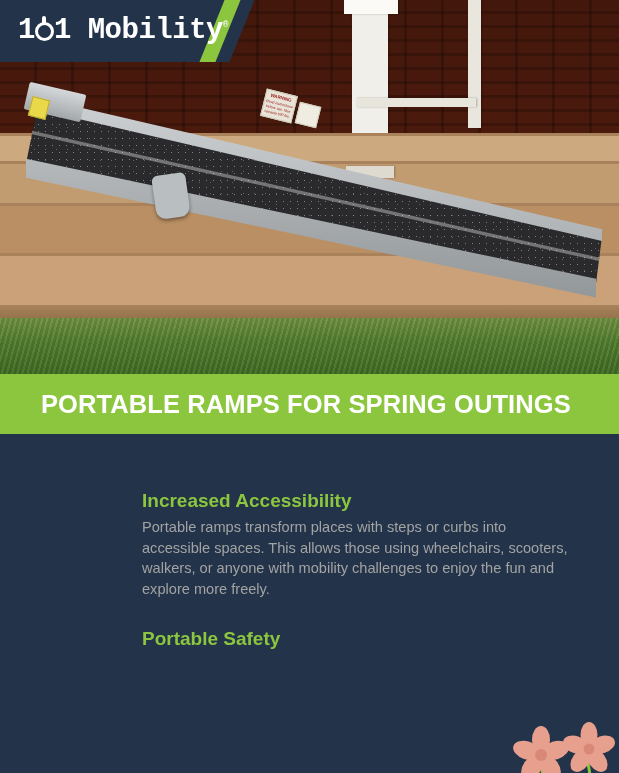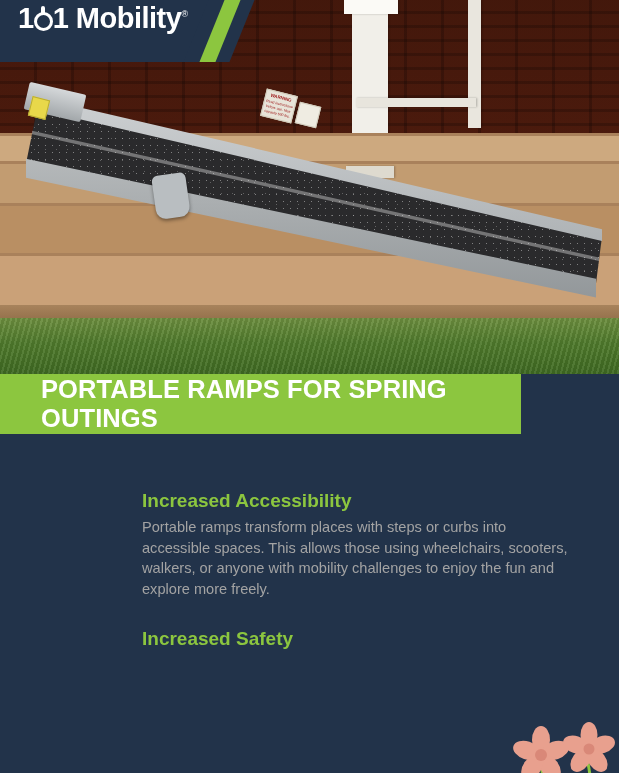--- a/index.html
+++ b/index.html
@@ -187,27 +187,27 @@
   .logo-accent {
     position: absolute;
     left: 212px; top: 0;
     width: 16px; height: 62px;
     background: #8cc63f;
     transform: skewX(-22deg);
     z-index: 6;
   }
   .logo-text {
     position: absolute;
-    left: 18px; top: 2px;
+    left: 18px; top: 14px;
     z-index: 7;
     color: #ffffff;
     font-size: 29px;
     font-weight: bold;
     letter-spacing: -0.5px;
-    font-family: Liberation Sans, sans-serif;
+    font-family: Liberation Mono, monospace;
     white-space: nowrap;
   }
   .logo-text .wheel {
     display: inline-block;
     position: relative;
     width: 19px; height: 19px;
     border: 3.5px solid #ffffff;
     border-radius: 50%;
     vertical-align: -3px;
     margin: 0 0px;
@@ -222,21 +222,21 @@
   .logo-reg {
     font-size: 9px;
     vertical-align: super;
     font-weight: normal;
   }
 
   
   .title-bar {
     position: absolute;
     left: 0; top: 374px;
-    width: 521px; height: 60px;
+    width: 619px; height: 60px;
     background: #8cc63f;
     display: flex;
     align-items: center;
   }
   .title-bar h1 {
     color: #ffffff;
     font-size: 25.5px;
     font-weight: bold;
     letter-spacing: 0.1px;
     padding-left: 41px;
@@ -325,21 +325,21 @@
   </div>
 
   <div class="body-area">
 
     <div class="content">
       <div class="section-1">
         <div class="sec-title">Increased Accessibility</div>
         <div class="sec-body">Portable ramps transform places with steps or curbs into accessible spaces. This allows those using wheelchairs, scooters, walkers, or anyone with mobility challenges to enjoy the fun and explore more freely.</div>
       </div>
       <div class="section-2">
-        <div class="sec-title">Increased Safety</div>
+        <div class="sec-title">Portable Safety</div>
       </div>
     </div>
 
     <svg class="corner-flowers" viewBox="0 0 140 100">
       <path d="M62 70 C66 84, 66 92, 64 100" stroke="#8cc63f" stroke-width="3" fill="none"></path>
       <path d="M108 62 C112 78, 112 90, 110 100" stroke="#8cc63f" stroke-width="3" fill="none"></path>
       <path d="M62 84 C52 80, 46 84, 44 90 C52 92, 58 90, 62 86 Z" fill="#8cc63f"></path>
       <g transform="translate(62,58)">
         <g fill="#e8a08e">
           <ellipse cx="0" cy="-15" rx="9" ry="14"></ellipse>

